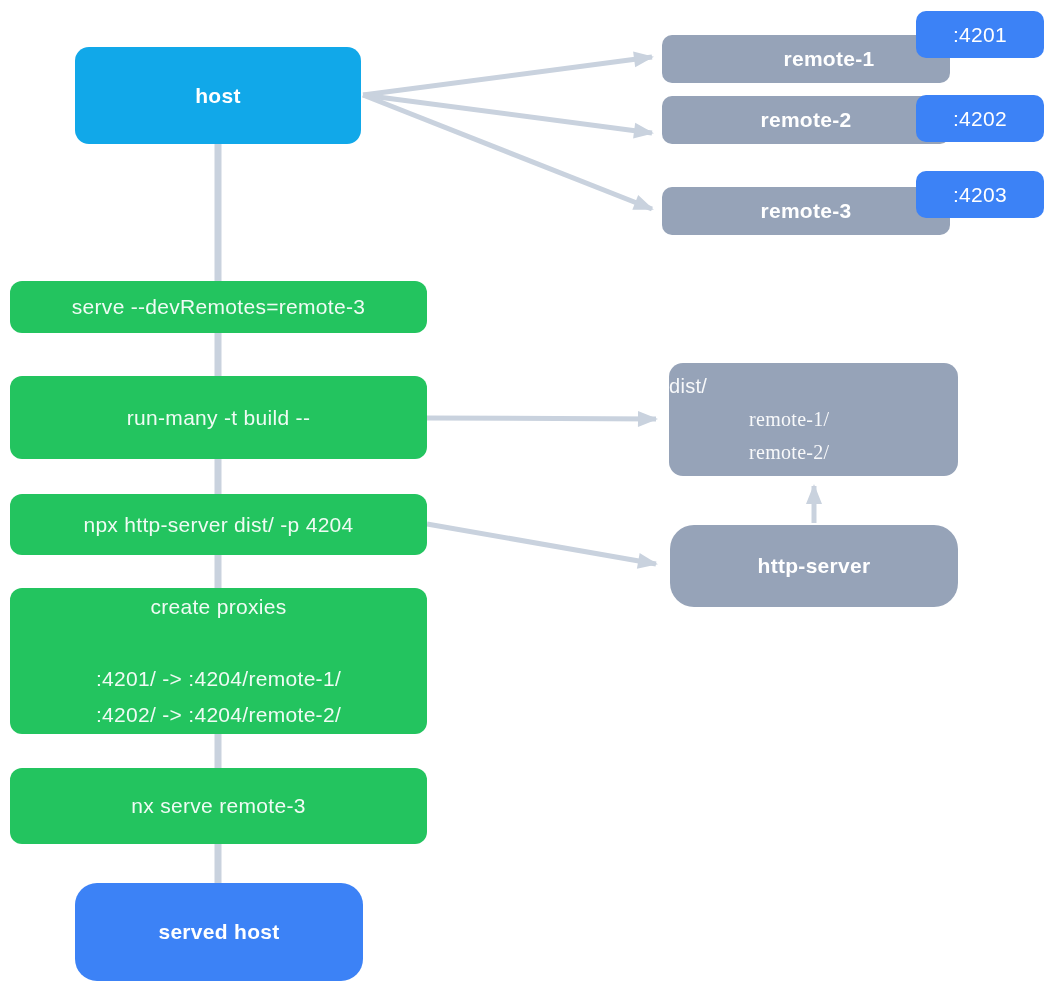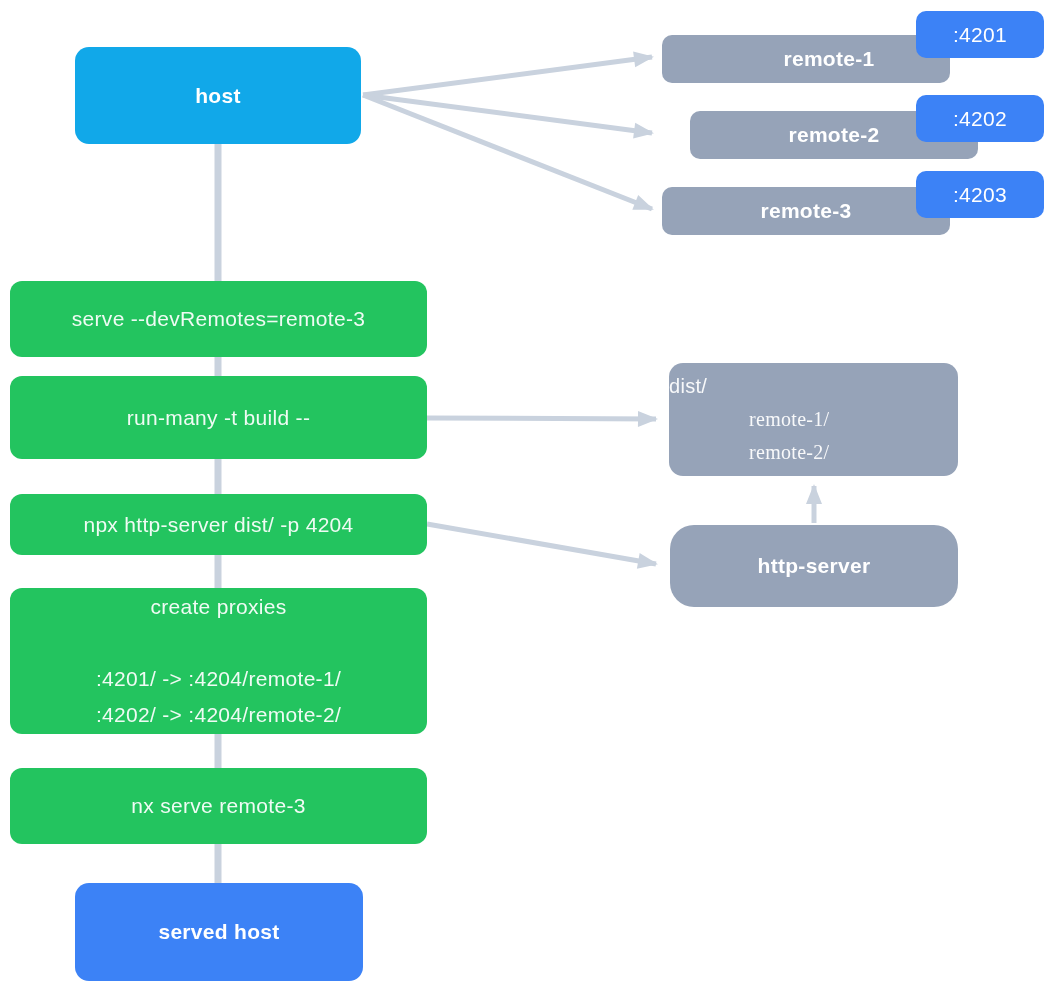--- a/index.html
+++ b/index.html
@@ -32,50 +32,50 @@
 
   
   .host-box {
     left: 75px; top: 47px; width: 286px; height: 97px;
     background: #11A8E9; border-radius: 14px;
   }
 
   
   .served-box {
     left: 75px; top: 883px; width: 288px; height: 98px;
-    background: #3C82F6; border-radius: 14px;
+    background: #3C82F6; border-radius: 22px;
   }
 
   .bold-label {
     font-size: 21px; font-weight: 700; color: #ffffff;
     letter-spacing: 0.3px;
   }
 
   
   .step {
     left: 10px; width: 417px;
     background: #23C45F; border-radius: 12px;
     font-size: 21px; font-weight: 400;
     color: rgba(255,255,255,0.93);
     letter-spacing: 0.3px;
   }
-  .step-1 { top: 281px; height: 76px; }
+  .step-1 { top: 281px; height: 52px; }
   .step-2 { top: 376px; height: 83px; }
   .step-3 { top: 494px; height: 61px; }
   .step-4 { top: 588px; height: 146px; }
   .step-5 { top: 768px; height: 76px; }
   .tline { min-height: 36px; line-height: 36px; white-space: pre; }
 
   
   .remote {
     left: 662px; width: 288px; height: 48px;
     background: #96A3B8; border-radius: 10px;
   }
   .remote-1 { top: 35px; padding-left: 46px; }
-  .remote-2 { top: 111px; margin-left: 28px; }
+  .remote-2 { top: 96px; }
   .remote-3 { top: 187px; }
 
   
   .badge {
     position: absolute;
     left: 916px; width: 128px; height: 47px;
     background: #3C82F6; border-radius: 10px;
     display: flex; align-items: center; justify-content: center;
     font-size: 21px; font-weight: 500; color: #ffffff;
     letter-spacing: 0.3px;

